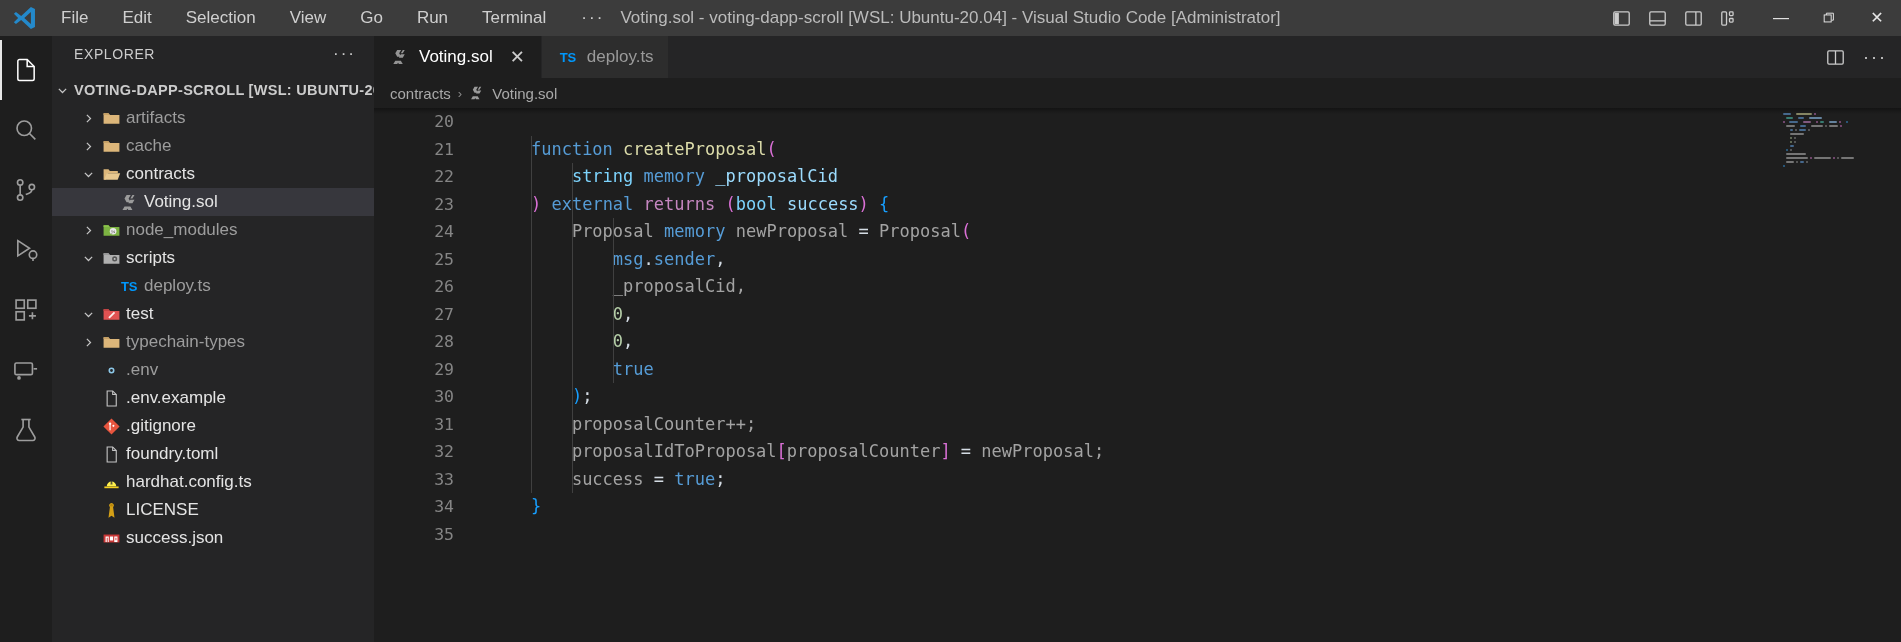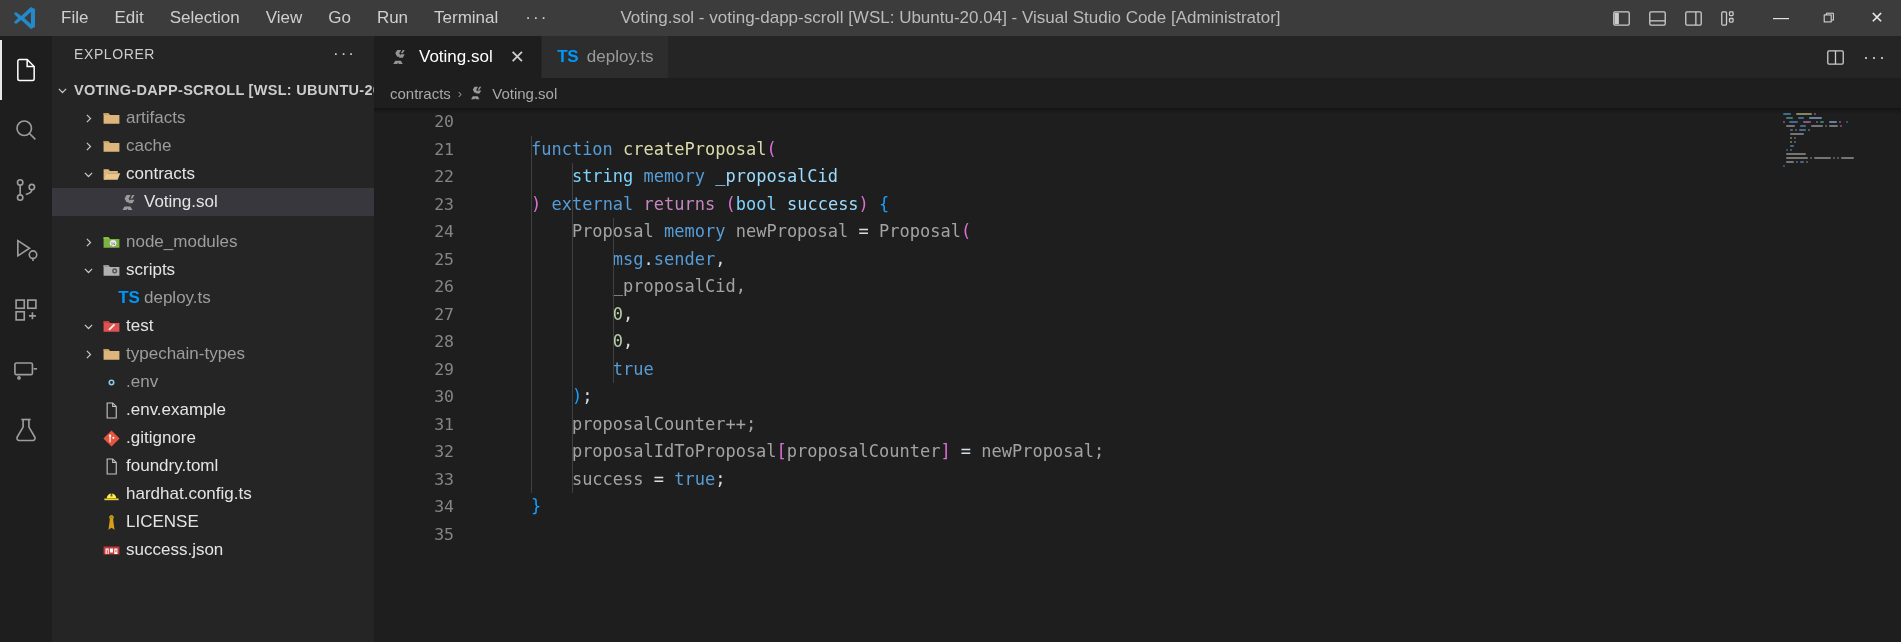--- a/index.html
+++ b/index.html
@@ -15,21 +15,21 @@
   
   .titlebar {
     height: 36px; min-height: 36px;
     background: #3c3c3c;
     display: flex; align-items: center;
     position: relative;
     font-size: 17px;
   }
   .vscode-logo { width: 48px; display: flex; align-items: center; justify-content: center; }
   .vscode-logo svg { width: 26px; height: 26px; }
-  .menu { display: flex; align-items: center; gap: 0px; }
+  .menu { display: flex; align-items: center; gap: 8px; }
   .menu-item {
     color: #cfcfcf; font-size: 17px; padding: 4px 13px; line-height: 22px;
     white-space: nowrap; cursor: default;
   }
   .menu-more { color: #cfcfcf; font-size: 17px; padding: 4px 14px; letter-spacing: 2px; }
   .window-title {
     position: absolute; left: 0; right: 0; text-align: center;
     font-size: 17px; color: #bbbbbb; pointer-events: none;
   }
   .titlebar-right { margin-left: auto; display: flex; align-items: center; height: 100%; z-index: 2; }
@@ -77,21 +77,21 @@
     width: 20px; min-width: 20px; display: flex; align-items: center; justify-content: center;
     color: #c5c5c5; font-size: 11px;
   }
   .twisty svg { width: 13px; height: 13px; }
   .ficon { width: 26px; min-width: 26px; display: flex; align-items: center; justify-content: center; }
   .ficon svg { width: 19px; height: 19px; }
   .rowlabel { padding-left: 2px; }
   .root-row .rowlabel { font-weight: bold; font-size: 14.5px; letter-spacing: 0.3px; }
   .dim { color: #9d9d9d; }
   .bright { color: #e4e4e4; }
-  .ts-badge { color: #0097fb; font-weight: bold; font-size: 17px; letter-spacing: -0.2px; }
+  .ts-badge { color: #0097fb; font-weight: bold; font-size: 13px; letter-spacing: -0.2px; }
 
   
   .editor { flex: 1; display: flex; flex-direction: column; min-width: 0; background: #1e1e1e; }
   .tabsbar { height: 42px; min-height: 42px; background: #252526; display: flex; position: relative; }
   .tab {
     display: flex; align-items: center; gap: 9px; padding: 0 14px 0 16px;
     font-size: 17px; color: #9a9a9a; background: #2d2d2d; cursor: pointer;
     border-right: 1px solid #252526; min-width: 0;
   }
   .tab.active { background: #1e1e1e; color: #ffffff; }
@@ -327,21 +327,21 @@
           </div>
           <div class="row selected" style="padding-left: 44px;">
             <span class="twisty"></span>
             <span class="ficon">
               <svg viewBox="0 0 24 24">
                 <path fill="#9b9b9b" d="M8.3 2.6h5.2l-2.6 4.5H5.7zM15.7 2.6h2.6l-2.6 4.5h-2.6zM5.7 7.1h5.2l2.6 4.5H8.3zM15.7 12.9h-5.2l2.6-4.5h5.2zM8.3 21.4h-5.2l2.6-4.5h5.2zM15.7 21.4h-5.2l-2.6-4.5h5.2z"></path>
               </svg>
             </span>
             <span class="rowlabel bright">Voting.sol</span>
           </div>
-          <div class="row" style="padding-left: 26px; margin-top: 12px;">
+          <div class="row" style="padding-left: 26px;">
             <span class="twisty">
               <svg viewBox="0 0 16 16" fill="none" stroke="#c5c5c5" stroke-width="1.5">
                 <path d="M6 3.5l4.5 4.5L6 12.5"></path>
               </svg>
             </span>
             <span class="ficon">
               <svg viewBox="0 0 24 24">
                 <path fill="#7cb342" d="M2 5.5h6.2l1.7 2H22v11H2z"></path>
                 <path fill="#8bc34a" d="M2 5.5h6.2l1.7 2H2z"></path>
                 <circle cx="14" cy="13" r="4.2" fill="#e8e8e8"></circle>

